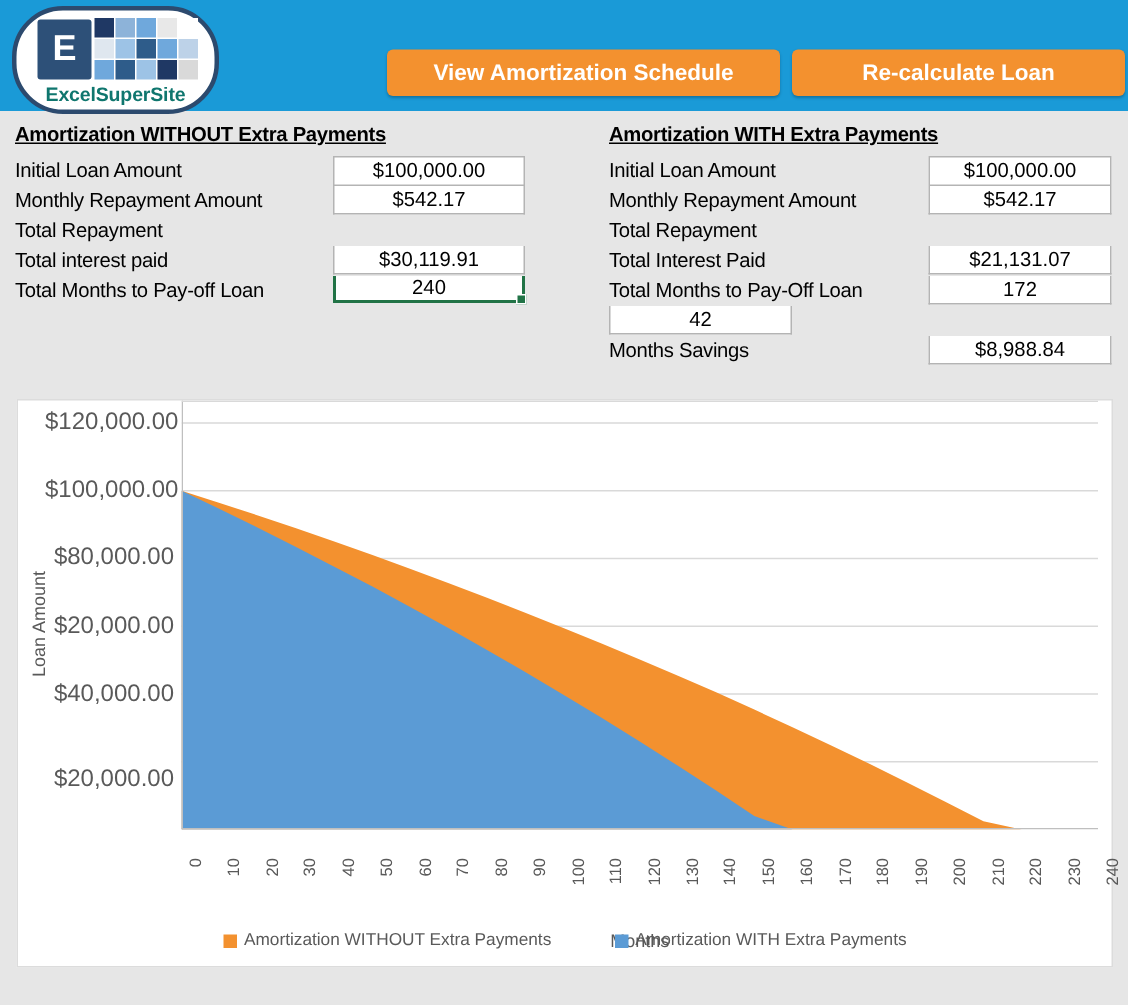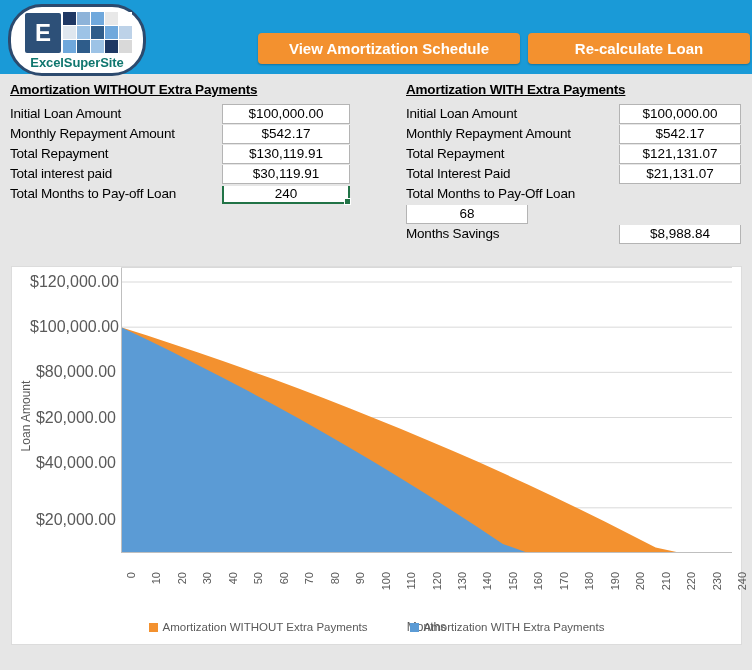--- a/index.html
+++ b/index.html
@@ -59,21 +59,21 @@
   #panel-left{left:10px;width:345px;}
   #panel-right{left:406px;width:340px;}
   .panel-title{
     font-size:13.5px;font-weight:bold;color:#000000;
     text-decoration:underline;
     font-family:"Liberation Sans", sans-serif;
     margin:0 0 7px 0;letter-spacing:-0.2px;
   }
   .rows{position:relative;}
   .row{
-    display:flex;align-items:flex-end;height:20px;margin-bottom:0px;
+    display:flex;align-items:flex-start;height:20px;margin-bottom:0px;
   }
   .row-label{
     font-size:13.5px;color:#000000;line-height:20px;
     font-family:"Liberation Sans", sans-serif;
     white-space:nowrap;letter-spacing:-0.2px;
   }
   #panel-left .row-label{width:212px;}
   #panel-right .row-label{width:213px;}
   .row-value{
     flex:0 0 auto;
@@ -182,21 +182,20 @@
       <div class="row">
         <div class="row-label">Initial Loan Amount</div>
         <div class="row-value">$100,000.00</div>
       </div>
       <div class="row">
         <div class="row-label">Monthly Repayment Amount</div>
         <div class="row-value">$542.17</div>
       </div>
       <div class="row">
         <div class="row-label">Total Repayment</div>
-        <div class="row-value">$130,119.91</div>
       </div>
       <div class="row">
         <div class="row-label">Total interest paid</div>
         <div class="row-value">$30,119.91</div>
       </div>
       <div class="row">
         <div class="row-label">Total Months to Pay-off Loan</div>
         <div class="row-value selected">240</div>
       </div>
     </div>
@@ -208,31 +207,31 @@
       <div class="row">
         <div class="row-label">Initial Loan Amount</div>
         <div class="row-value">$100,000.00</div>
       </div>
       <div class="row">
         <div class="row-label">Monthly Repayment Amount</div>
         <div class="row-value">$542.17</div>
       </div>
       <div class="row">
         <div class="row-label">Total Repayment</div>
-        <div class="row-value">$121,131.07</div>
       </div>
       <div class="row">
         <div class="row-label">Total Interest Paid</div>
         <div class="row-value">$21,131.07</div>
       </div>
       <div class="row">
         <div class="row-label">Total Months to Pay-Off Loan</div>
-      </div>
-      <div class="row">
-        <div class="row-value">68</div>
+        <div class="row-value">172</div>
+      </div>
+      <div class="row">
+        <div class="row-value">42</div>
       </div>
       <div class="row">
         <div class="row-label">Months Savings</div>
         <div class="row-value">$8,988.84</div>
       </div>
     </div>
 </div>
 
 <div id="chart-card">
   <div id="chart-inner">

